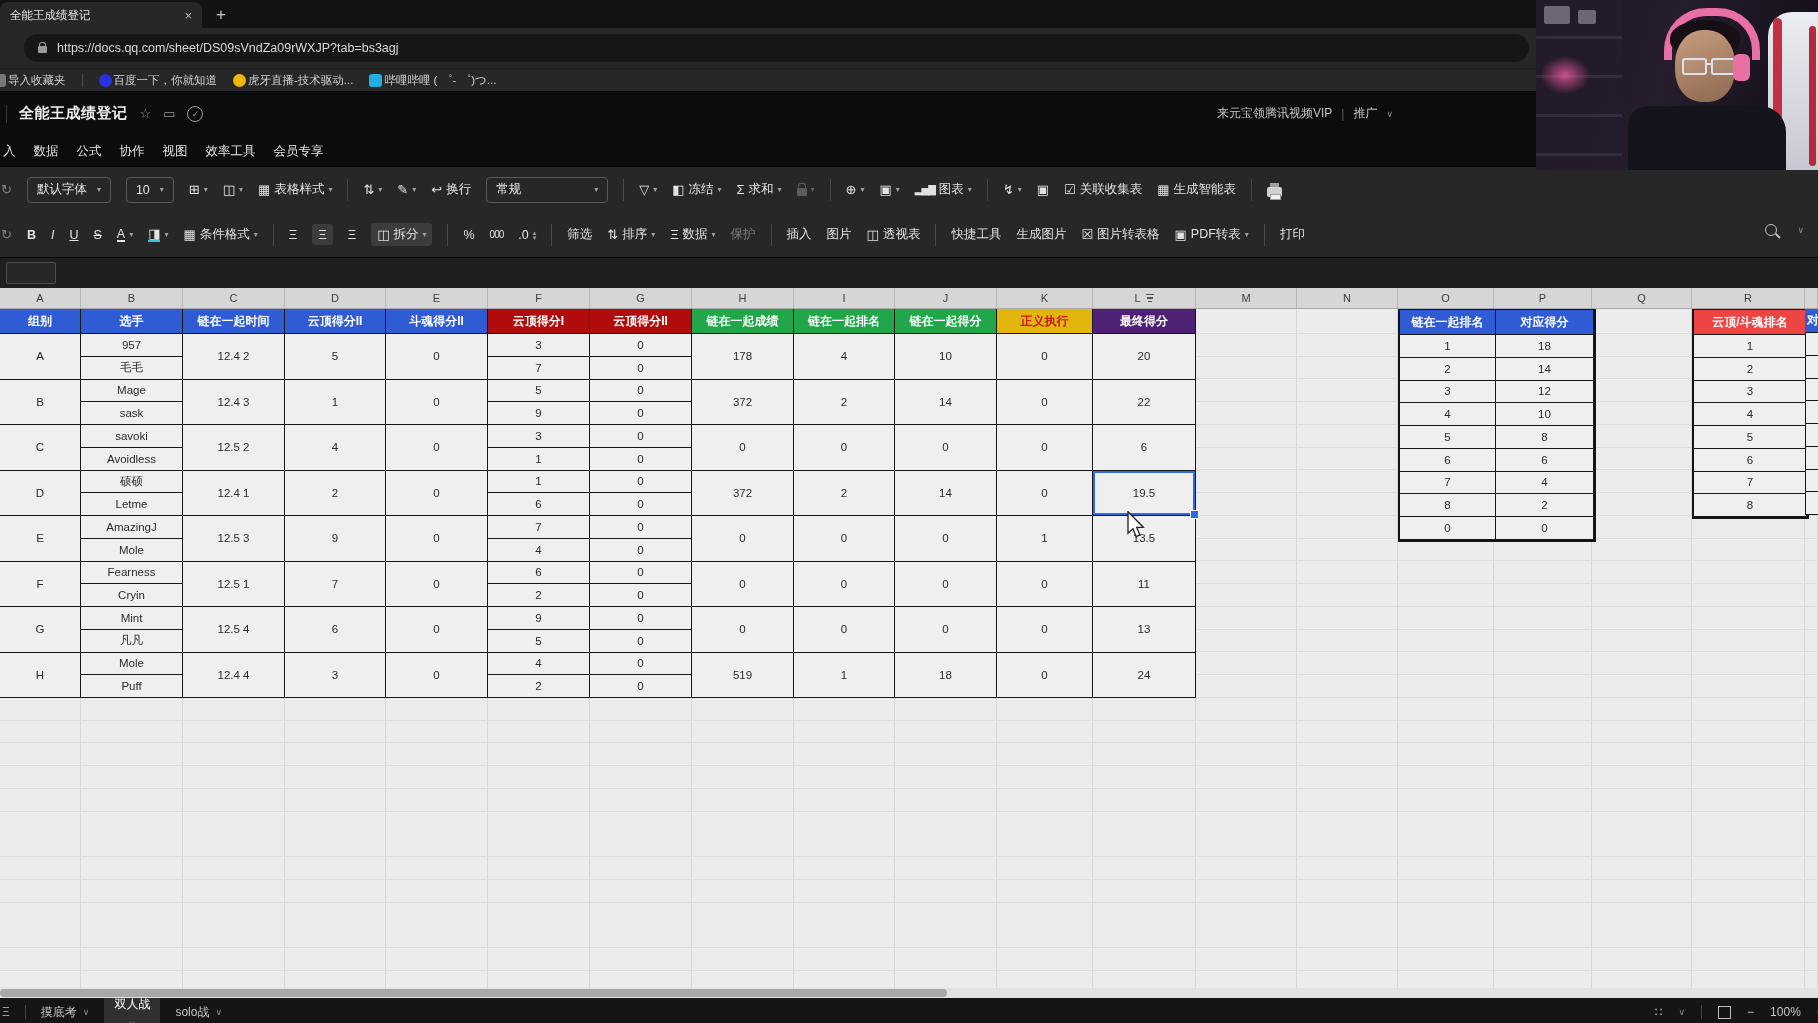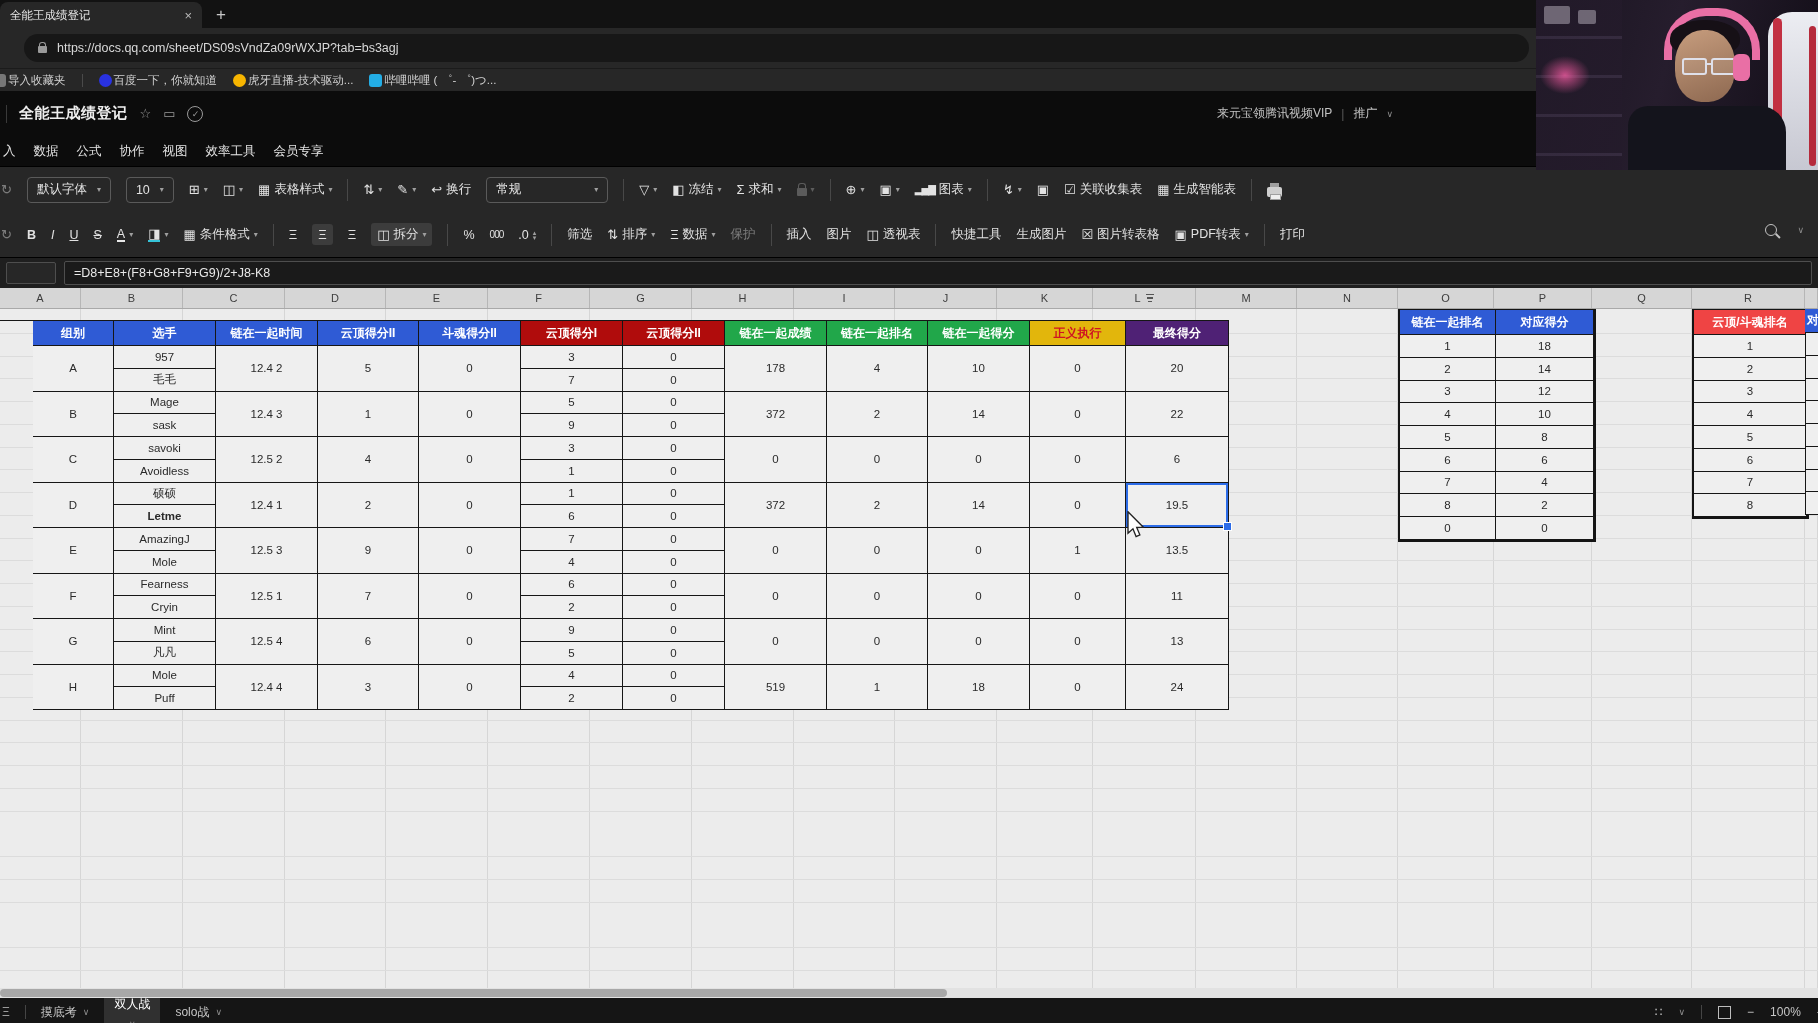--- a/index.html
+++ b/index.html
@@ -64,21 +64,21 @@
   #sheet{position:relative;height:710px;background:#ececec;overflow:hidden;color:#2a2a2a;}
   #col-letters{height:20px;background:#d6d6d6;display:flex;border-bottom:1px solid #a9a9a9;position:relative;z-index:3;}
   .letter{border-right:1px solid #b6b6b6;display:flex;align-items:center;justify-content:center;font-size:11px;color:#3d3d3d;gap:5px;box-sizing:border-box;}
   .funnel-icon{display:flex;flex-direction:column;gap:2px;align-items:center;}
   .funnel-icon i{height:1.5px;background:#555;display:block;}
   .colgrid{position:absolute;top:20px;left:0;height:680px;display:flex;z-index:0;}
   .colgrid div{box-sizing:border-box;border-right:1px solid #d6d6d6;height:100%;}
   .gridlines{position:absolute;top:45px;left:0;width:1818px;height:650px;z-index:0;border-top:1px solid #dcdcdc;
     background:repeating-linear-gradient(to bottom,transparent 0,transparent 21.75px,#dcdcdc 21.75px,#dcdcdc 22.75px);}
   .sgrid{position:absolute;display:grid;z-index:2;}
-  #main-table{left:0;top:32px;border-top:1px solid #161616;padding-left:33px;}
+  #main-table{left:0;top:20px;border-top:1px solid #161616;}
   .c{background:#efefef;border-right:1px solid #161616;border-bottom:1px solid #161616;display:flex;align-items:center;justify-content:center;font-size:11.5px;}
   .hc{display:flex;align-items:center;justify-content:center;font-size:12px;font-weight:700;color:#fff;border-right:1px solid #161616;border-bottom:1px solid #161616;}
   .sel{box-shadow:inset 0 0 0 2px #2c6ce8;position:relative;z-index:4;}
   .sel::after{content:"";position:absolute;right:-4px;bottom:-4px;width:7px;height:7px;background:#2c6ce8;border:1.5px solid #fff;z-index:5;}
   #rank-table,#rank-table2{top:20px;border:2px solid #141414;}
   #rank-table{left:1398px;}
   #rank-table2{left:1692px;}
   #sliver{position:absolute;left:1805px;top:20px;width:13px;z-index:2;}
   .sliver-h{height:25px;background:var(--hblue);color:#fff;font-weight:700;font-size:12px;display:flex;align-items:center;padding-left:2px;overflow:hidden;border-bottom:1px solid #161616;box-sizing:border-box;}
   .sliver-c{height:22.75px;background:#efefef;border-bottom:1px solid #161616;border-left:1px solid #161616;box-sizing:border-box;}
@@ -345,21 +345,20 @@
   </div>
 
   <div class="tb-right">
     <span class="searchicon"></span>
     <span class="chev">∨</span>
   </div>
 </div>
 
 <div id="fbar">
   <div class="namebox"></div>
-  <div class="finput">=D8+E8+(F8+G8+F9+G9)/2+J8-K8</div>
 </div>
 
 <div id="sheet">
   <div id="col-letters">
       <div class="letter" style="width: 81px;">A</div>
       <div class="letter" style="width: 102px;">B</div>
       <div class="letter" style="width: 102px;">C</div>
       <div class="letter" style="width: 101px;">D</div>
       <div class="letter" style="width: 102px;">E</div>
       <div class="letter" style="width: 102px;">F</div>
@@ -457,21 +456,21 @@
       <div class="c" style="grid-area: 7 / 6 / span 1;">1</div>
       <div class="c" style="grid-area: 6 / 7 / span 1;">0</div>
       <div class="c" style="grid-area: 7 / 7 / span 1;">0</div>
       <div class="c" style="grid-area: 6 / 8 / span 2;">0</div>
       <div class="c" style="grid-area: 6 / 9 / span 2;">0</div>
       <div class="c" style="grid-area: 6 / 10 / span 2;">0</div>
       <div class="c" style="grid-area: 6 / 11 / span 2;">0</div>
       <div class="c" style="grid-area: 6 / 12 / span 2;">6</div>
       <div class="c" style="grid-area: 8 / 1 / span 2;">D</div>
       <div class="c" style="grid-area: 8 / 2 / span 1;">硕硕</div>
-      <div class="c" style="grid-area: 9 / 2 / span 1; font-weight: bold;">Letme</div>
+      <div class="c" style="grid-area: 9 / 2 / span 1;">Letme</div>
       <div class="c" style="grid-area: 8 / 3 / span 2;">12.4 1</div>
       <div class="c" style="grid-area: 8 / 4 / span 2;">2</div>
       <div class="c" style="grid-area: 8 / 5 / span 2;">0</div>
       <div class="c" style="grid-area: 8 / 6 / span 1;">1</div>
       <div class="c" style="grid-area: 9 / 6 / span 1;">6</div>
       <div class="c" style="grid-area: 8 / 7 / span 1;">0</div>
       <div class="c" style="grid-area: 9 / 7 / span 1;">0</div>
       <div class="c" style="grid-area: 8 / 8 / span 2;">372</div>
       <div class="c" style="grid-area: 8 / 9 / span 2;">2</div>
       <div class="c" style="grid-area: 8 / 10 / span 2;">14</div>

